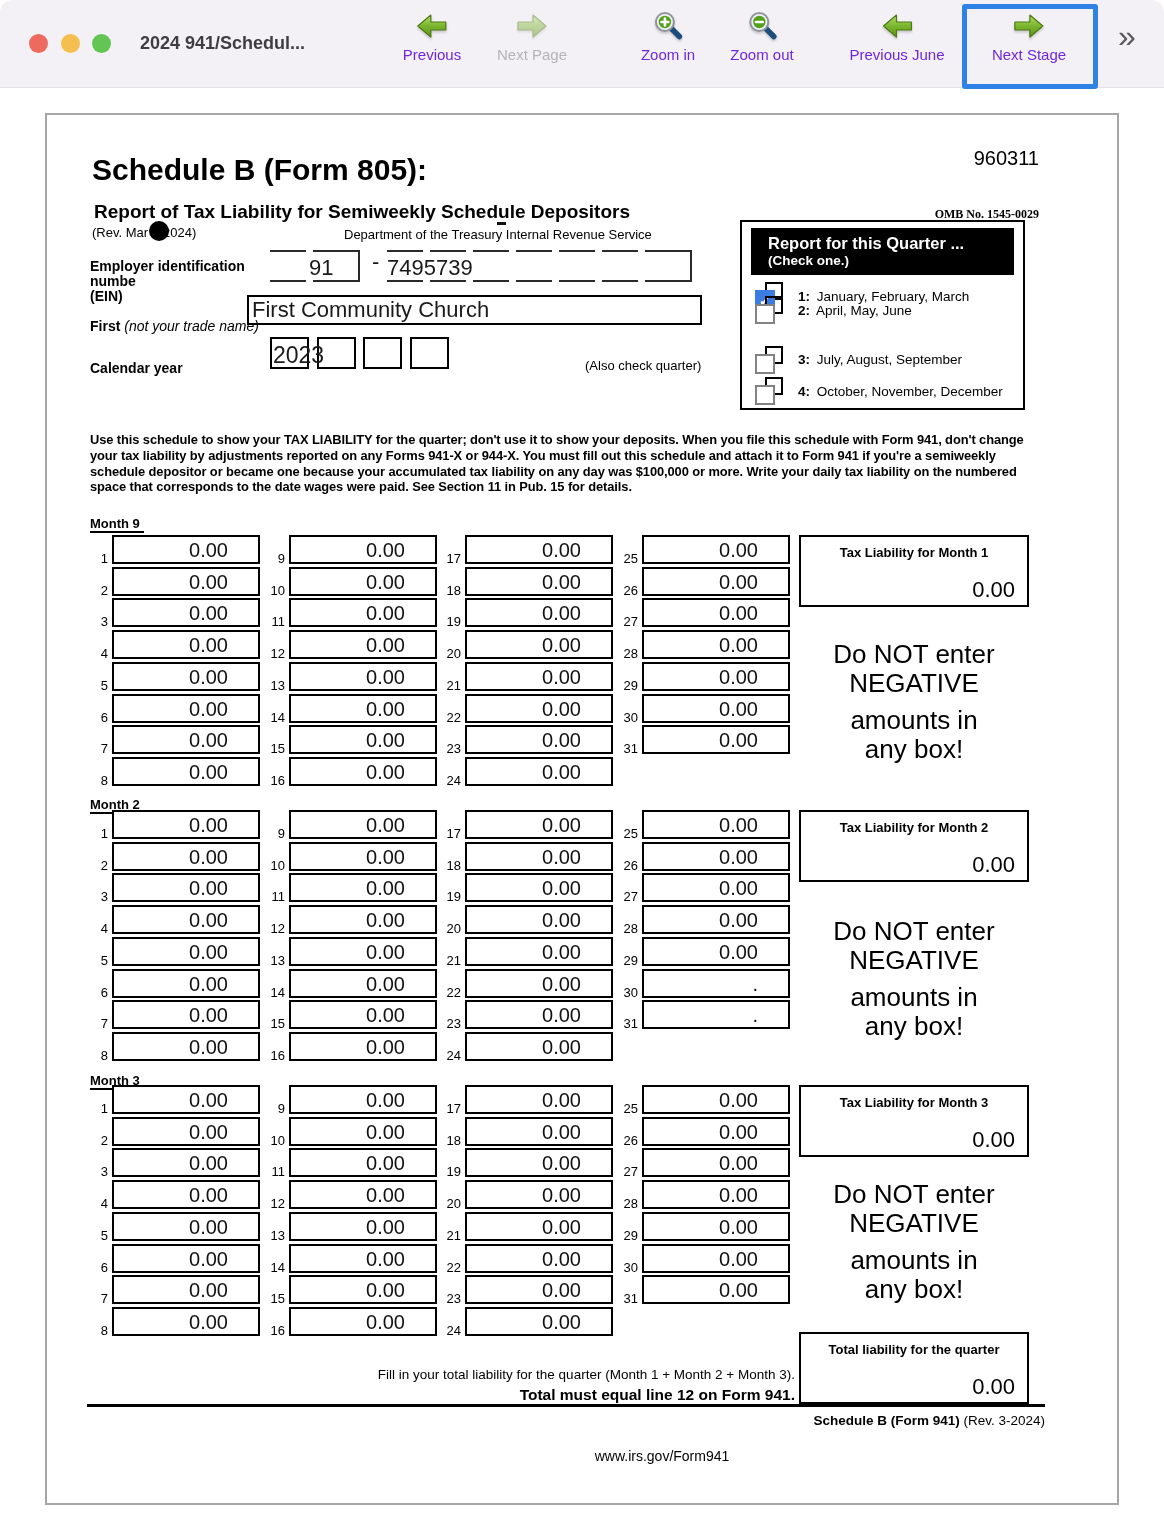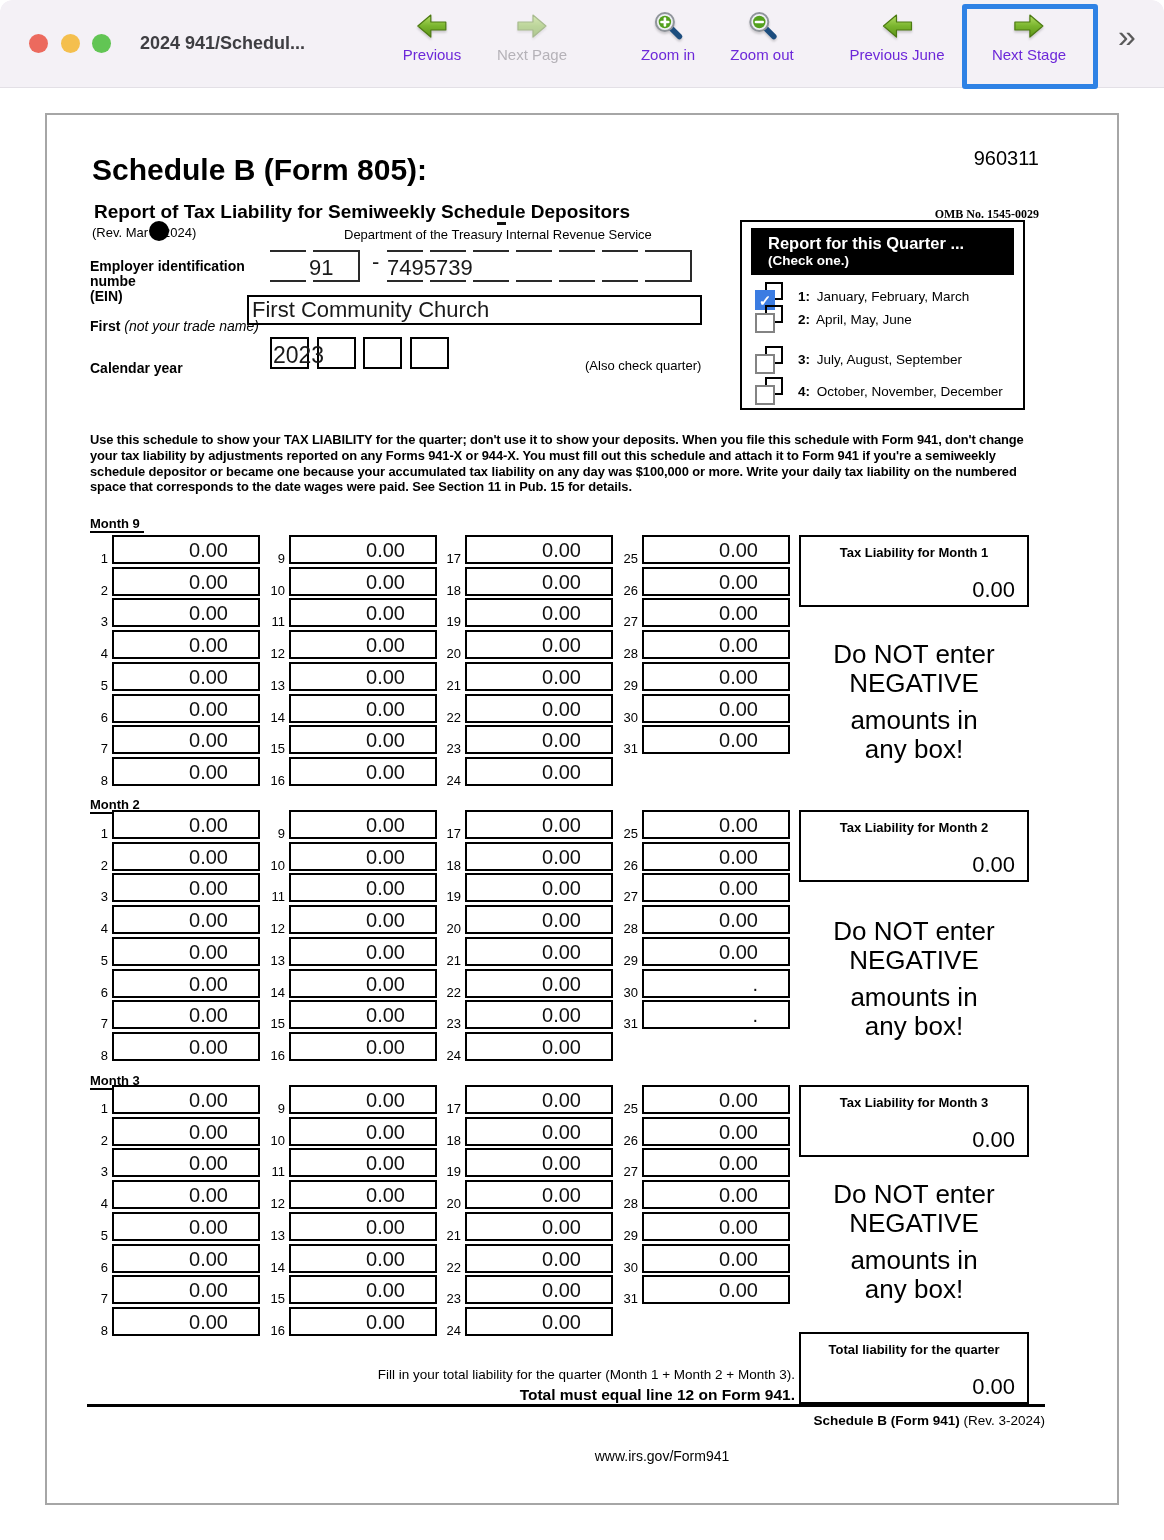--- a/index.html
+++ b/index.html
@@ -240,21 +240,21 @@
         <div class="qhead-2">(Check one.)</div>
       </div>
       <div id="quarter-options">
           <div class="qrow" style="top: 59px;">
             <span class="qcb">
               <span class="qcb-back"></span>
               <span class="qcb-front checked">✓</span>
             </span>
             <span class="qlabel"><b>1:</b><span> January, February, March</span></span>
           </div>
-          <div class="qrow" style="top: 82px; text-align: center;">
+          <div class="qrow" style="top: 73px; text-align: center;">
             <span class="qcb">
               <span class="qcb-back"></span>
               <span class="qcb-front"></span>
             </span>
             <span class="qlabel"><b>2:</b><span> April, May, June</span></span>
           </div>
           <div class="qrow" style="top: 122.6px;">
             <span class="qcb">
               <span class="qcb-back"></span>
               <span class="qcb-front"></span>

